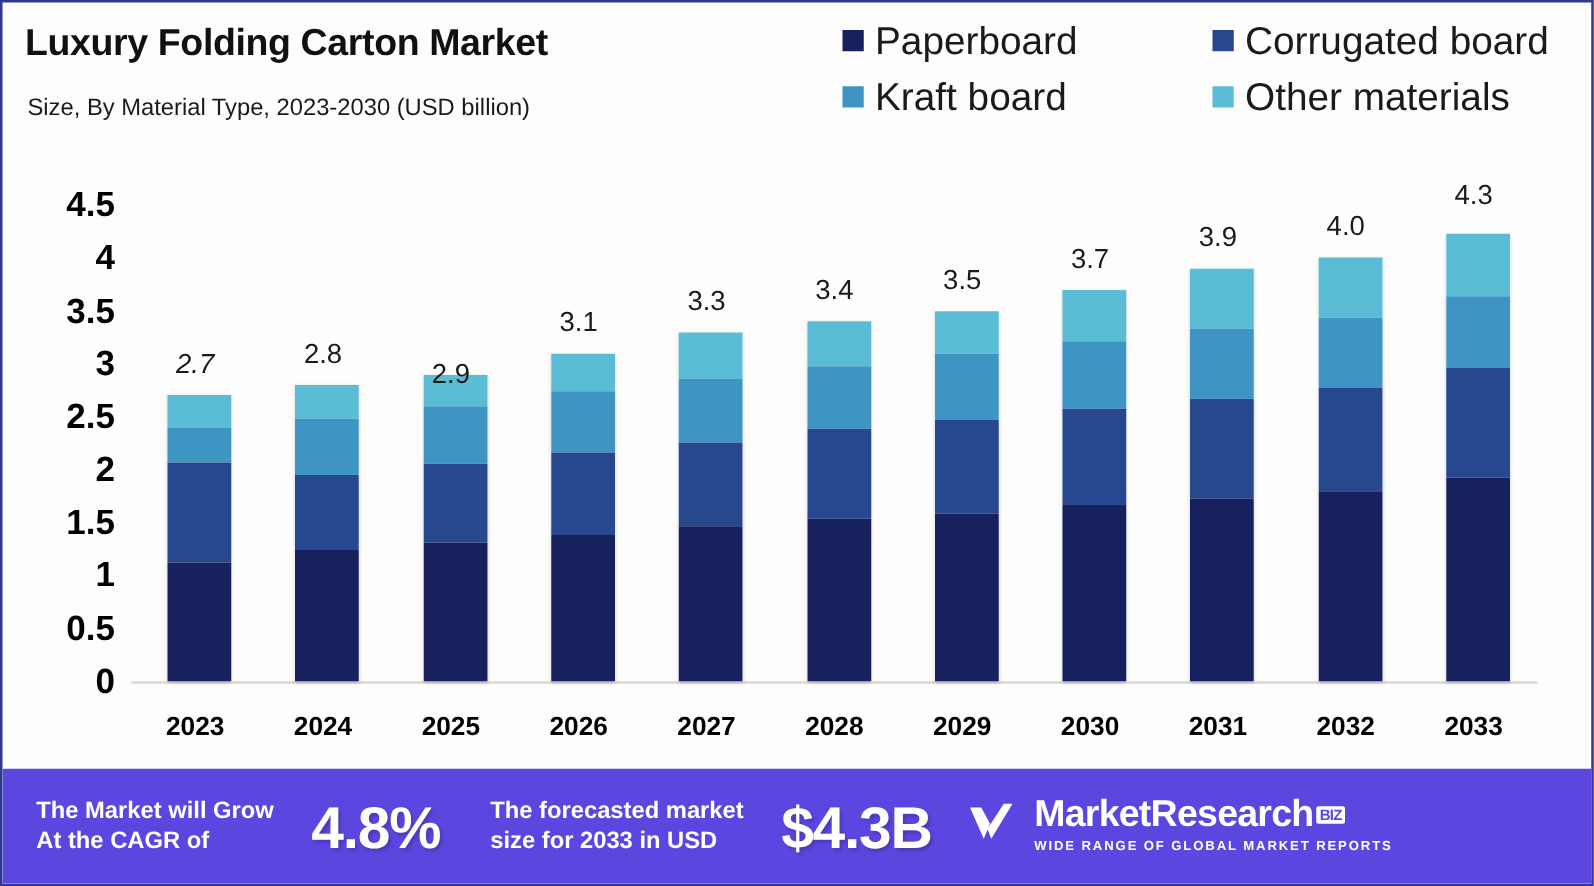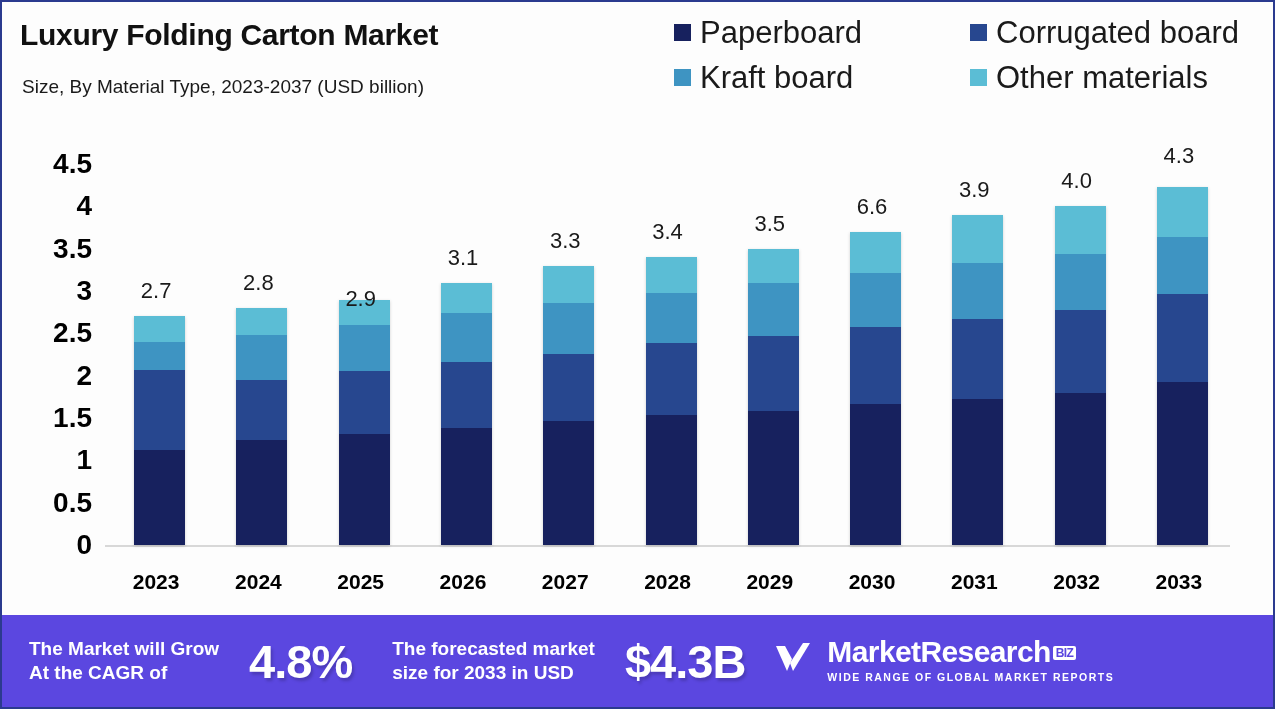--- a/index.html
+++ b/index.html
@@ -186,21 +186,21 @@
     margin-top:4px;
     white-space:nowrap;
   }
 </style>
 </head>
 <body>
 
 <div id="infographic">
 
   <div class="header-title">Luxury Folding Carton Market</div>
-  <div class="header-sub">Size, By Material Type, 2023-2037 (USD billion)</div>
+  <div class="header-sub">Size, By Material Type, 2023-2030 (USD billion)</div>
 
   <div class="legend" id="legend">
       <div class="legend-item">
         <span class="legend-swatch" style="background: rgb(23, 33, 94);"></span>
         <span class="legend-label">Paperboard</span>
       </div>
       <div class="legend-item">
         <span class="legend-swatch" style="background: rgb(39, 71, 143);"></span>
         <span class="legend-label">Corrugated board</span>
       </div>
@@ -229,21 +229,21 @@
       </div>
     <div class="axis-line" id="axisline" style="top: 543px;"></div>
     <div class="bars-layer" id="bars">
         <div class="bar-group" style="left: 5.13636px;">
           <div class="bar-stack" style="bottom: 57px;">
             <div class="seg" style="height: 25.4px; background: rgb(91, 189, 213);"></div>
             <div class="seg" style="height: 27.94px; background: rgb(62, 148, 194);"></div>
             <div class="seg" style="height: 80.4333px; background: rgb(39, 71, 143);"></div>
             <div class="seg" style="height: 94.8267px; background: rgb(23, 33, 94);"></div>
           </div>
-          <div class="bar-total" style="top: 276.4px;">2.7</div>
+          <div class="bar-total" style="top: 276.4px; font-style: italic;">2.7</div>
           <div class="xtick">2023</div>
         </div>
         <div class="bar-group" style="left: 107.409px;">
           <div class="bar-stack" style="bottom: 57px;">
             <div class="seg" style="height: 27.0933px; background: rgb(91, 189, 213);"></div>
             <div class="seg" style="height: 44.8733px; background: rgb(62, 148, 194);"></div>
             <div class="seg" style="height: 60.1133px; background: rgb(39, 71, 143);"></div>
             <div class="seg" style="height: 104.987px; background: rgb(23, 33, 94);"></div>
           </div>
           <div class="bar-total" style="top: 267.933px;">2.8</div>
@@ -299,21 +299,21 @@
           <div class="bar-total" style="top: 208.667px;">3.5</div>
           <div class="xtick">2029</div>
         </div>
         <div class="bar-group" style="left: 721.045px;">
           <div class="bar-stack" style="bottom: 57px;">
             <div class="seg" style="height: 41.4867px; background: rgb(91, 189, 213);"></div>
             <div class="seg" style="height: 54.1867px; background: rgb(62, 148, 194);"></div>
             <div class="seg" style="height: 77.0467px; background: rgb(39, 71, 143);"></div>
             <div class="seg" style="height: 140.547px; background: rgb(23, 33, 94);"></div>
           </div>
-          <div class="bar-total" style="top: 191.733px;">6.6</div>
+          <div class="bar-total" style="top: 191.733px;">3.7</div>
           <div class="xtick">2030</div>
         </div>
         <div class="bar-group" style="left: 823.318px;">
           <div class="bar-stack" style="bottom: 57px;">
             <div class="seg" style="height: 48.26px; background: rgb(91, 189, 213);"></div>
             <div class="seg" style="height: 55.88px; background: rgb(62, 148, 194);"></div>
             <div class="seg" style="height: 80.4333px; background: rgb(39, 71, 143);"></div>
             <div class="seg" style="height: 145.627px; background: rgb(23, 33, 94);"></div>
           </div>
           <div class="bar-total" style="top: 174.8px;">3.9</div>

